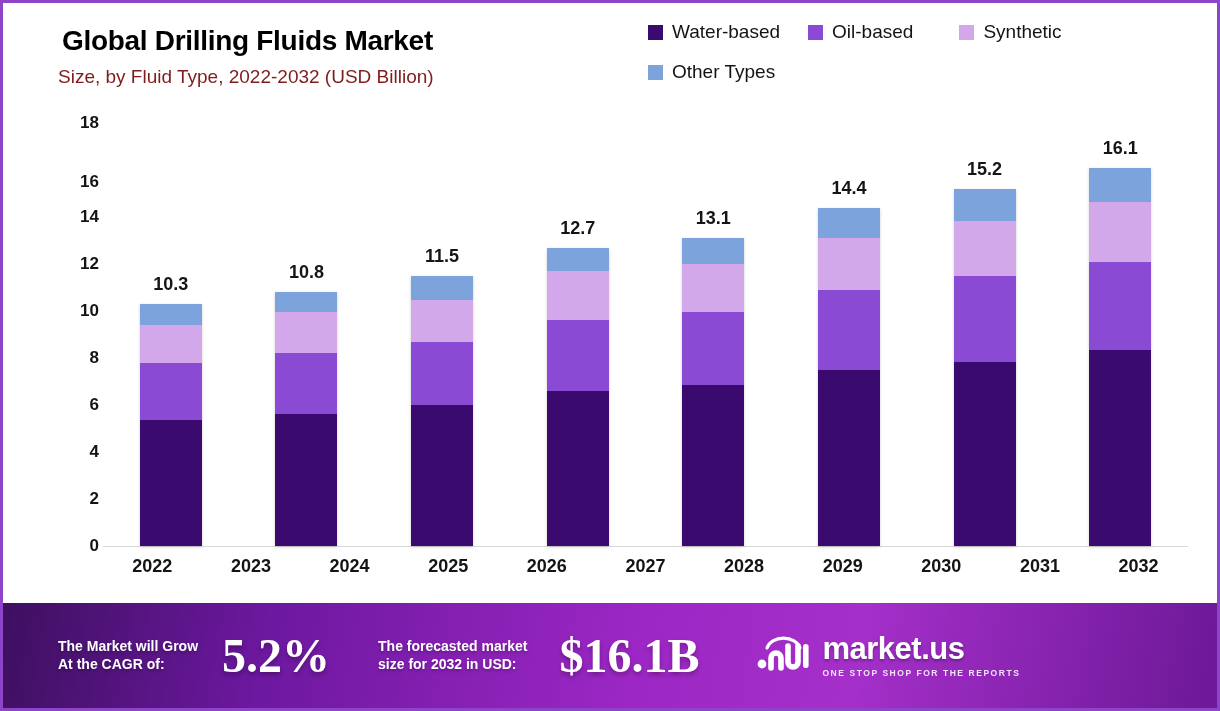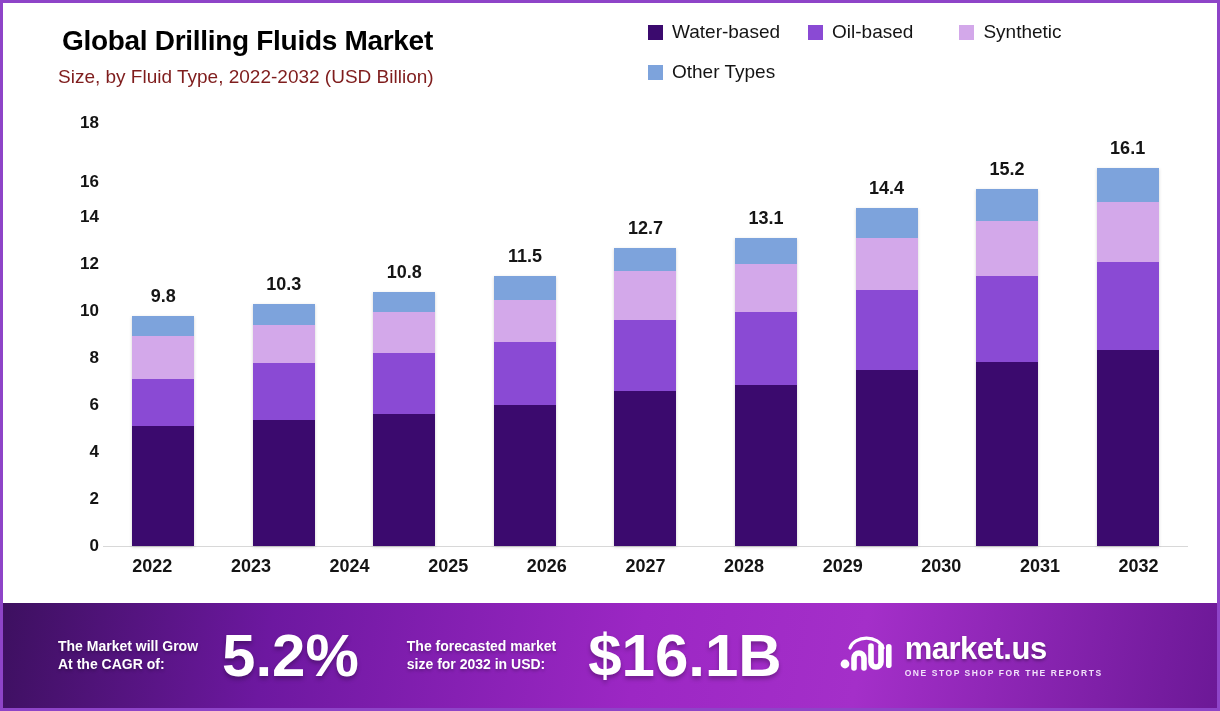--- a/index.html
+++ b/index.html
@@ -176,24 +176,25 @@
     align-items: center;
   }
   .stat-caption {
     font-size: 14px;
     font-weight: bold;
     line-height: 1.25;
     text-shadow: 0 2px 3px rgba(0,0,0,0.25);
     white-space: nowrap;
   }
   .stat-value {
-    font-size: 60px;
+    font-size: 48px;
     font-weight: bold;
     text-shadow: 0 3px 4px rgba(0,0,0,0.28);
     white-space: nowrap;
+    font-family: Liberation Serif, serif;
   }
   .cagr-block { margin-left: 55px; }
   .cagr-value { margin-left: 24px; }
   .forecast-block { margin-left: 48px; }
   .forecast-value { margin-left: 32px; text-align: center; }
 
   .logo {
     display: flex;
     align-items: center;
     margin-left: 56px;
@@ -257,29 +258,20 @@
         <div class="y-tick" style="top: 282px;">6</div>
         <div class="y-tick" style="top: 235px;">8</div>
         <div class="y-tick" style="top: 188px;">10</div>
         <div class="y-tick" style="top: 141px;">12</div>
         <div class="y-tick" style="top: 94px;">14</div>
         <div class="y-tick" style="top: 33px; margin-top: 26px;">16</div>
         <div class="y-tick" style="top: 0px;">18</div>
       </div>
     <div class="axis-line"></div>
     <div class="bars" id="bars">
-        <div class="bar-group">
-          <div class="bar-total" style="bottom: 239.3px;">9.8</div>
-          <div class="bar" style="height: 230.3px;">
-            <div class="seg" style="height: 19.975px; background: rgb(125, 163, 220);"></div>
-            <div class="seg" style="height: 43.475px; background: rgb(211, 168, 234);"></div>
-            <div class="seg" style="height: 47px; background: rgb(138, 74, 212);"></div>
-            <div class="seg" style="height: 119.85px; background: rgb(59, 10, 110);"></div>
-          </div>
-        </div>
         <div class="bar-group">
           <div class="bar-total" style="bottom: 251.05px;">10.3</div>
           <div class="bar" style="height: 242.05px;">
             <div class="seg" style="height: 21.15px; background: rgb(125, 163, 220);"></div>
             <div class="seg" style="height: 37.6px; background: rgb(211, 168, 234);"></div>
             <div class="seg" style="height: 57.575px; background: rgb(138, 74, 212);"></div>
             <div class="seg" style="height: 125.725px; background: rgb(59, 10, 110);"></div>
           </div>
         </div>
         <div class="bar-group">

